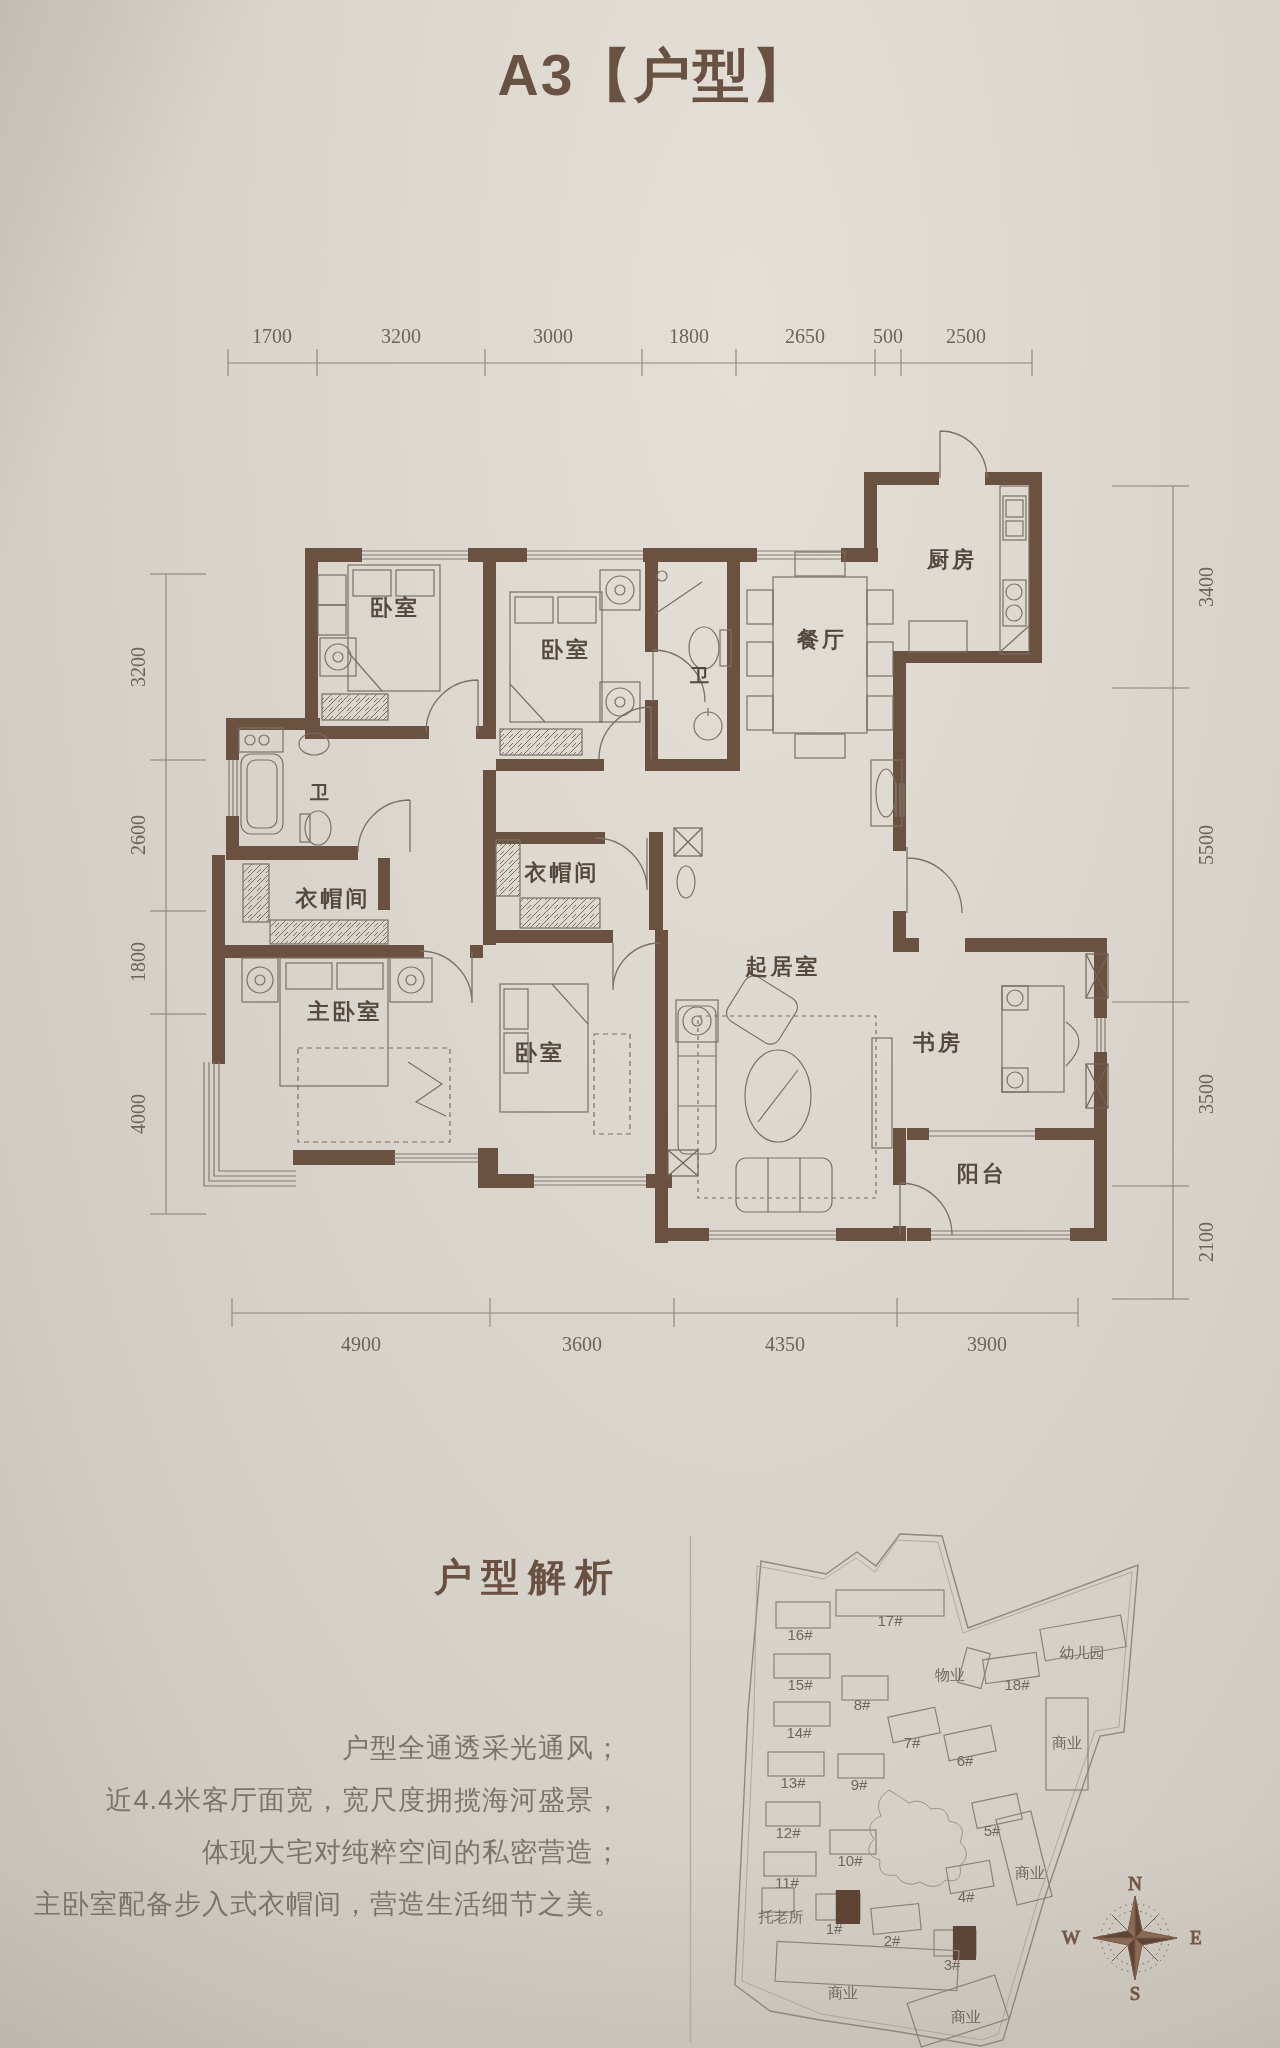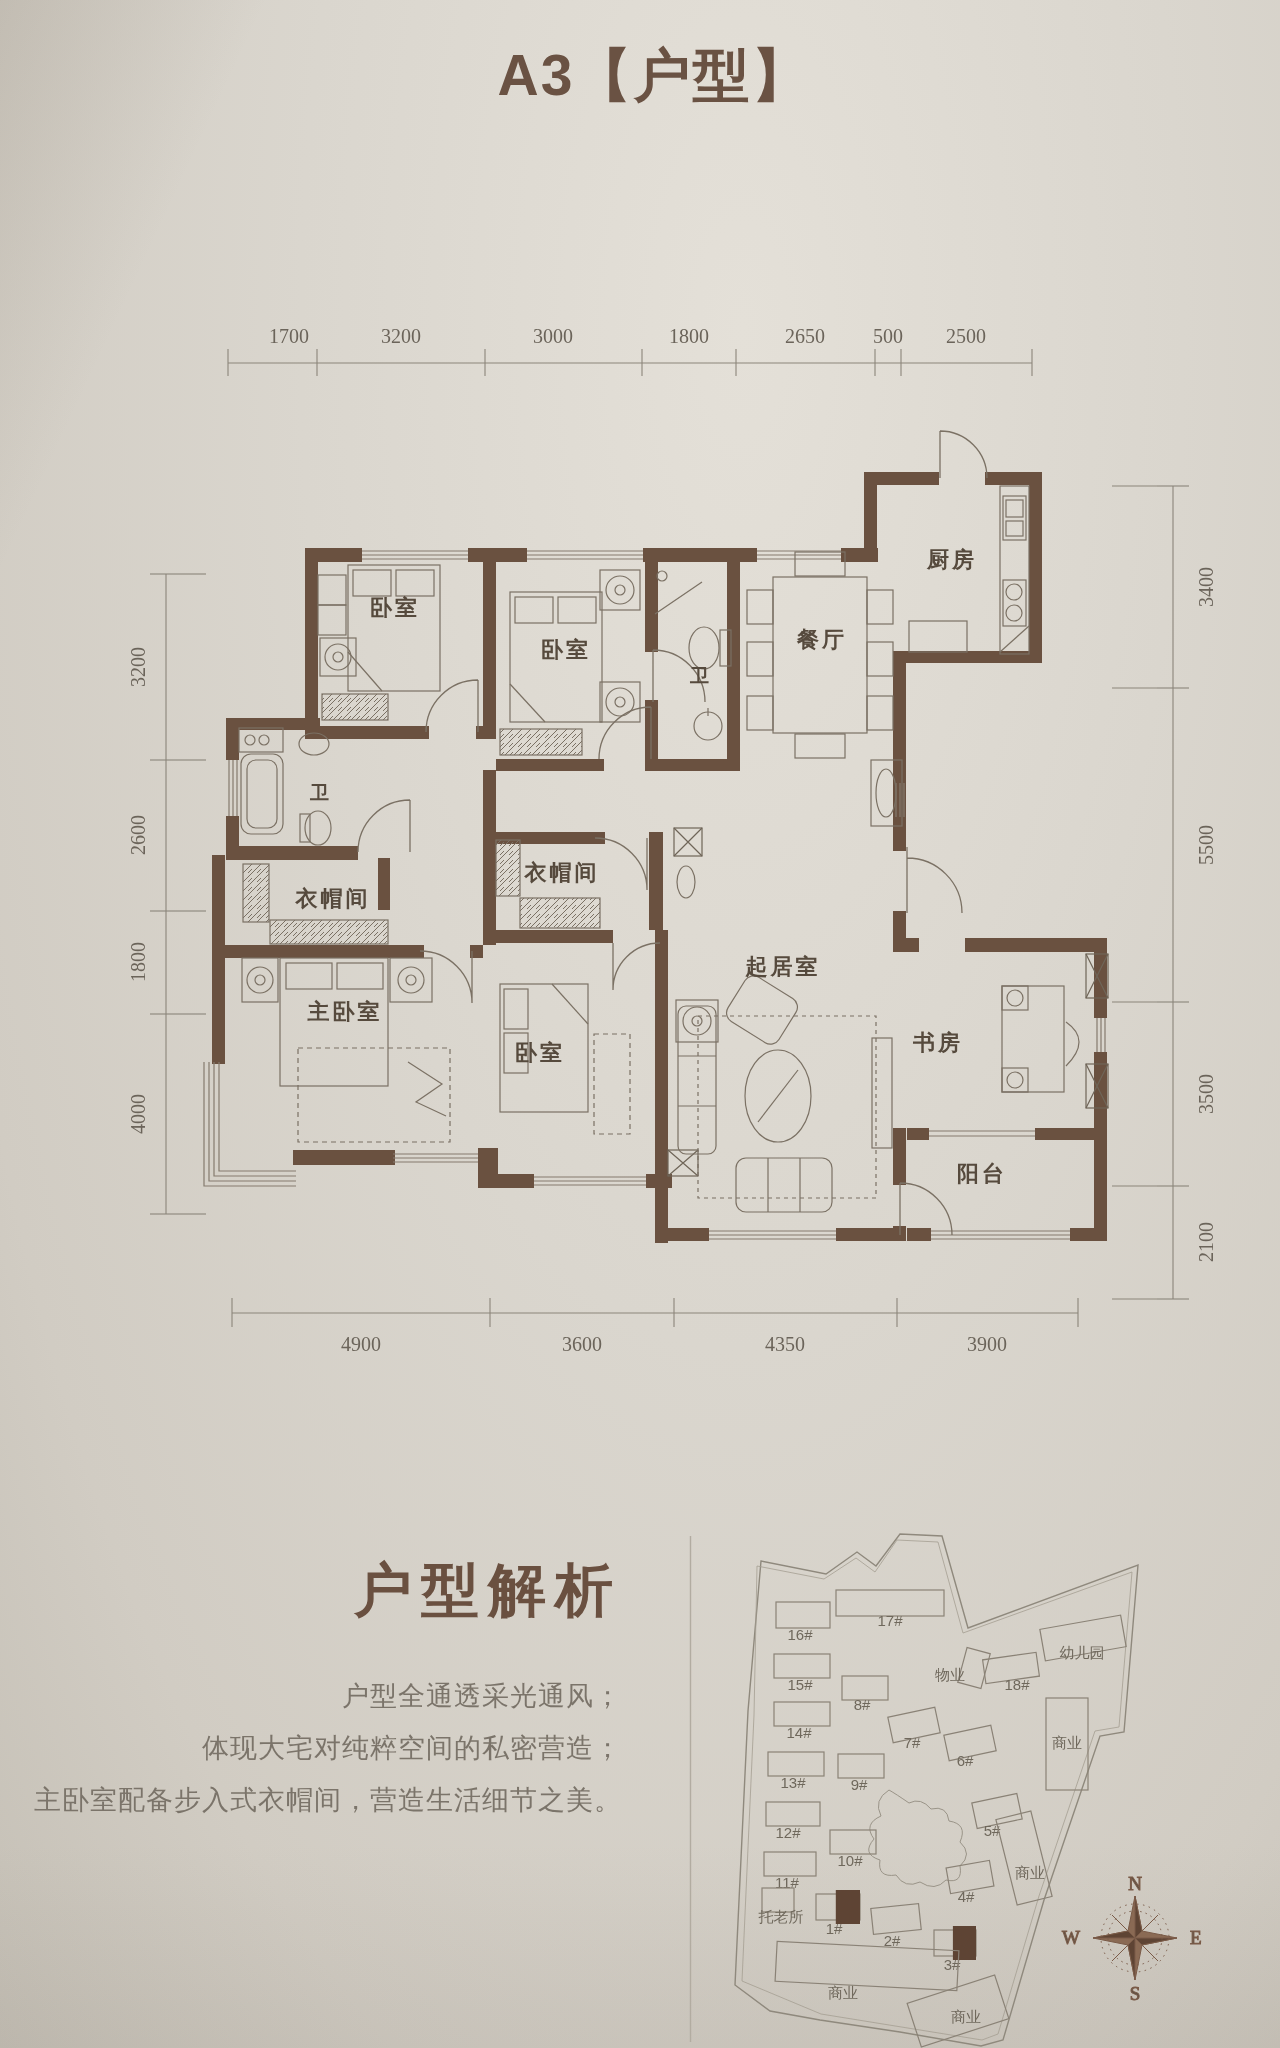--- a/index.html
+++ b/index.html
@@ -14,21 +14,21 @@
   #subtitle{top:126px;font-size:38px;font-weight:500;color:#6e5849;letter-spacing:1px;}
   #subtitle sup{font-size:22px;}
   .roomlabel{position:absolute;transform:translate(-50%,-50%);color:#564a3d;
     font-size:22px;font-weight:bold;letter-spacing:3px;white-space:nowrap;}
   .roomlabel.sm{font-size:19px;letter-spacing:1px;}
   .dimlabel{position:absolute;transform:translate(-50%,-50%);color:#6b645a;
     font-size:20px;font-family:"Liberation Serif",serif;white-space:nowrap;}
   .dimlabel.vert{transform:translate(-50%,-50%) rotate(-90deg);}
   #analysis{position:absolute;left:16px;top:1552px;width:606px;text-align:right;}
   #analysis-title{font-family:"DejaVu Serif","Liberation Serif",serif;font-weight:bold;
-    font-size:58px;color:#6a5040;letter-spacing:9px;margin-bottom:40px;}
+    font-size:38px;color:#6a5040;letter-spacing:9px;margin-bottom:119px;}
   .aline{font-size:27px;line-height:52px;color:#7b746a;letter-spacing:1px;white-space:nowrap;}
   svg text{font-family:"Liberation Sans",sans-serif;}
   .bldlbl{font-size:15px;fill:#6f685c;}
   .complbl{font-family:"Liberation Serif",serif;font-size:19px;fill:#5d5044;}
 </style>
 </head>
 <body>
 
 <div id="page">
   <div id="vignette"></div>
@@ -428,21 +428,21 @@
       <div class="roomlabel" style="left: 822px; top: 640px;">餐厅</div>
       <div class="roomlabel" style="left: 952px; top: 560px;">厨房</div>
       <div class="roomlabel sm" style="left: 320px; top: 793px;">卫</div>
       <div class="roomlabel" style="left: 333px; top: 899px;">衣帽间</div>
       <div class="roomlabel" style="left: 562px; top: 873px;">衣帽间</div>
       <div class="roomlabel" style="left: 345px; top: 1012px;">主卧室</div>
       <div class="roomlabel" style="left: 540px; top: 1053px;">卧室</div>
       <div class="roomlabel" style="left: 783px; top: 967px;">起居室</div>
       <div class="roomlabel" style="left: 938px; top: 1043px;">书房</div>
       <div class="roomlabel" style="left: 982px; top: 1174px;">阳台</div>
-      <div class="dimlabel" style="left: 272px; top: 336px; margin-left: 17px;">1700</div>
+      <div class="dimlabel" style="left: 272px; top: 336px;">1700</div>
       <div class="dimlabel" style="left: 401px; top: 336px;">3200</div>
       <div class="dimlabel" style="left: 553px; top: 336px;">3000</div>
       <div class="dimlabel" style="left: 689px; top: 336px;">1800</div>
       <div class="dimlabel" style="left: 805px; top: 336px;">2650</div>
       <div class="dimlabel" style="left: 888px; top: 336px;">500</div>
       <div class="dimlabel" style="left: 966px; top: 336px;">2500</div>
       <div class="dimlabel" style="left: 361px; top: 1344px;">4900</div>
       <div class="dimlabel" style="left: 582px; top: 1344px;">3600</div>
       <div class="dimlabel" style="left: 785px; top: 1344px;">4350</div>
       <div class="dimlabel" style="left: 987px; top: 1344px;">3900</div>
@@ -453,17 +453,18 @@
       <div class="dimlabel vert" style="left: 1206px; top: 587px;">3400</div>
       <div class="dimlabel vert" style="left: 1206px; top: 845px;">5500</div>
       <div class="dimlabel vert" style="left: 1206px; top: 1094px;">3500</div>
       <div class="dimlabel vert" style="left: 1206px; top: 1242px;">2100</div>
     </div>
 
   <div id="analysis">
     <div id="analysis-title">户型解析</div>
     <div id="analysis-lines">
         <div class="aline">户型全通透采光通风；</div>
+        <div class="aline">近4.4米客厅面宽，宽尺度拥揽海河盛景，</div>
         <div class="aline">体现大宅对纯粹空间的私密营造；</div>
         <div class="aline">主卧室配备步入式衣帽间，营造生活细节之美。</div>
       </div>
   </div>
 </div>
 
 </body></html>

